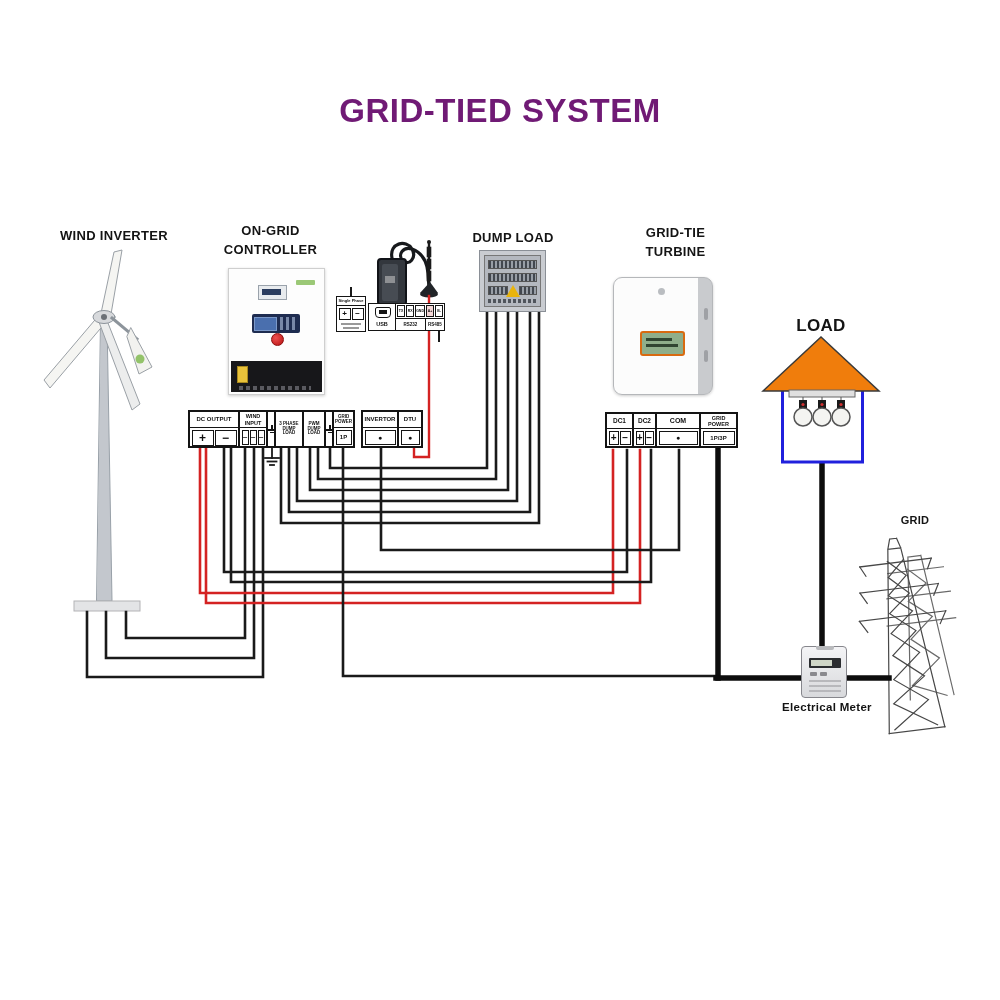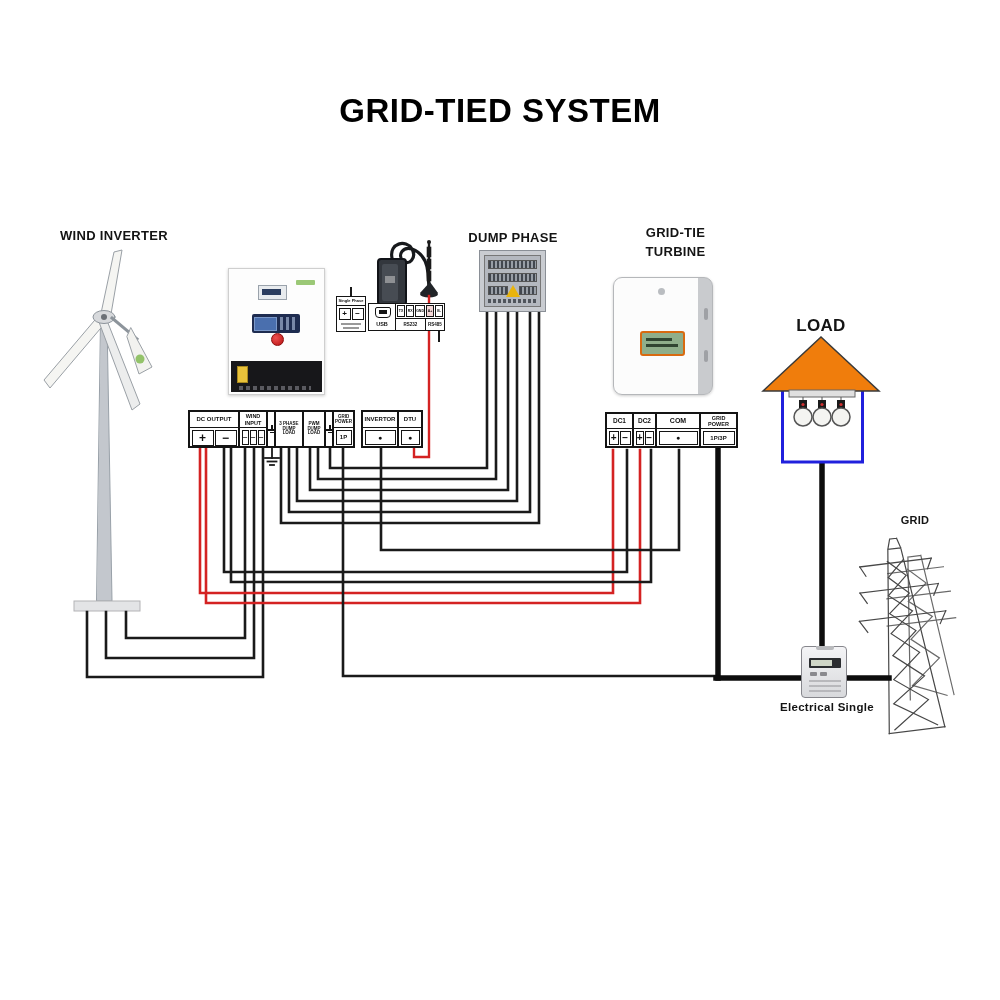--- a/index.html
+++ b/index.html
@@ -1,20 +1,20 @@
 <!DOCTYPE html>
 <html><head>
 <meta charset="utf-8">
 <style>
   html,body{margin:0;padding:0;background:#fff;}
   .canvas{position:relative;width:1000px;height:1000px;background:#ffffff;
           font-family:"Liberation Sans",sans-serif;overflow:hidden;}
   .abs{position:absolute;box-sizing:border-box;}
   .lbl{font-weight:bold;color:#141414;text-align:center;letter-spacing:.3px;}
-  .title{font-size:33px;letter-spacing:.5px;color:#000000;}
+  .title{font-size:33px;letter-spacing:.5px;color:#701a75;}
 
   
   .tb{display:flex;background:#fff;border:2px solid #141414;box-sizing:border-box;z-index:3;}
   .tg{display:flex;flex-direction:column;border-right:2px solid #141414;box-sizing:border-box;}
   .tg.last{border-right:none;}
   .tl{flex:0 0 15px;display:flex;flex-direction:column;align-items:center;justify-content:center;
       font-size:5.5px;font-weight:bold;line-height:1.1;border-bottom:1.5px solid #141414;
       text-align:center;color:#111;}
   .tl.f45{font-size:4.5px;}
   .trow{flex:1;display:flex;align-items:stretch;padding:1px;}
@@ -129,33 +129,37 @@
       <line x1="265" y1="458" x2="279" y2="458"></line>
       <line x1="267.5" y1="461.5" x2="276.5" y2="461.5"></line>
       <line x1="270" y1="465" x2="274" y2="465"></line>
     </g>
   </svg>
 
   <div class="abs lbl title" style="left:0;top:92px;width:1000px;">GRID-TIED SYSTEM</div>
 
   <div class="abs lbl" style="left:38px;top:228px;width:152px;font-size:13px;">WIND INVERTER</div>
 
-
-  <div class="abs lbl" style="left:454px;top:230px;width:118px;font-size:13px;">DUMP PHASE</div>
+  <div class="abs lbl" style="left:208px;top:222px;width:125px;font-size:13px;line-height:1.45;">
+    <div>ON-GRID</div>
+    <div>CONTROLLER</div>
+  </div>
+
+  <div class="abs lbl" style="left:454px;top:230px;width:118px;font-size:13px;">DUMP LOAD</div>
 
   <div class="abs lbl" style="left:613px;top:224px;width:125px;font-size:13px;line-height:1.45;">
     <div>GRID-TIE</div>
     <div>TURBINE</div>
   </div>
 
   <div class="abs lbl" style="left:781px;top:316px;width:80px;font-size:17px;">LOAD</div>
 
   <div class="abs lbl" style="left:885px;top:514px;width:60px;font-size:11px;">GRID</div>
 
-  <div class="abs lbl" style="left:760px;top:701px;width:134px;font-size:11.5px;">Electrical Single</div>
+  <div class="abs lbl" style="left:760px;top:701px;width:134px;font-size:11.5px;">Electrical Meter</div>
 
   <div class="abs controller" style="left:228px;top:268px;width:97px;height:127px;">
     <div class="abs" style="left:67px;top:11px;width:19px;height:5px;background:#7ab648;opacity:.75;border-radius:1px;"></div>
     <div class="abs" style="left:29px;top:16px;width:29px;height:15px;border:1.5px solid #9aa2ab;background:#e8ebee;">
       <div class="abs" style="left:3px;top:3px;width:19px;height:6px;background:#2a3c5e;"></div>
     </div>
     <div class="abs" style="left:23px;top:45px;width:48px;height:19px;background:#1e2c50;border-radius:2px;">
       <div class="abs" style="left:2px;top:2.5px;width:23px;height:14px;background:#4a6fae;box-shadow:inset 0 0 0 1px #7b98c8;"></div>
       <div class="abs" style="left:28px;top:3px;width:17px;height:13px;
                   background:repeating-linear-gradient(90deg,#8fa0bf 0 3px,#1e2c50 3px 6px),repeating-linear-gradient(#8fa0bf 0 4px,#1e2c50 4px 7px);opacity:.8;"></div>

